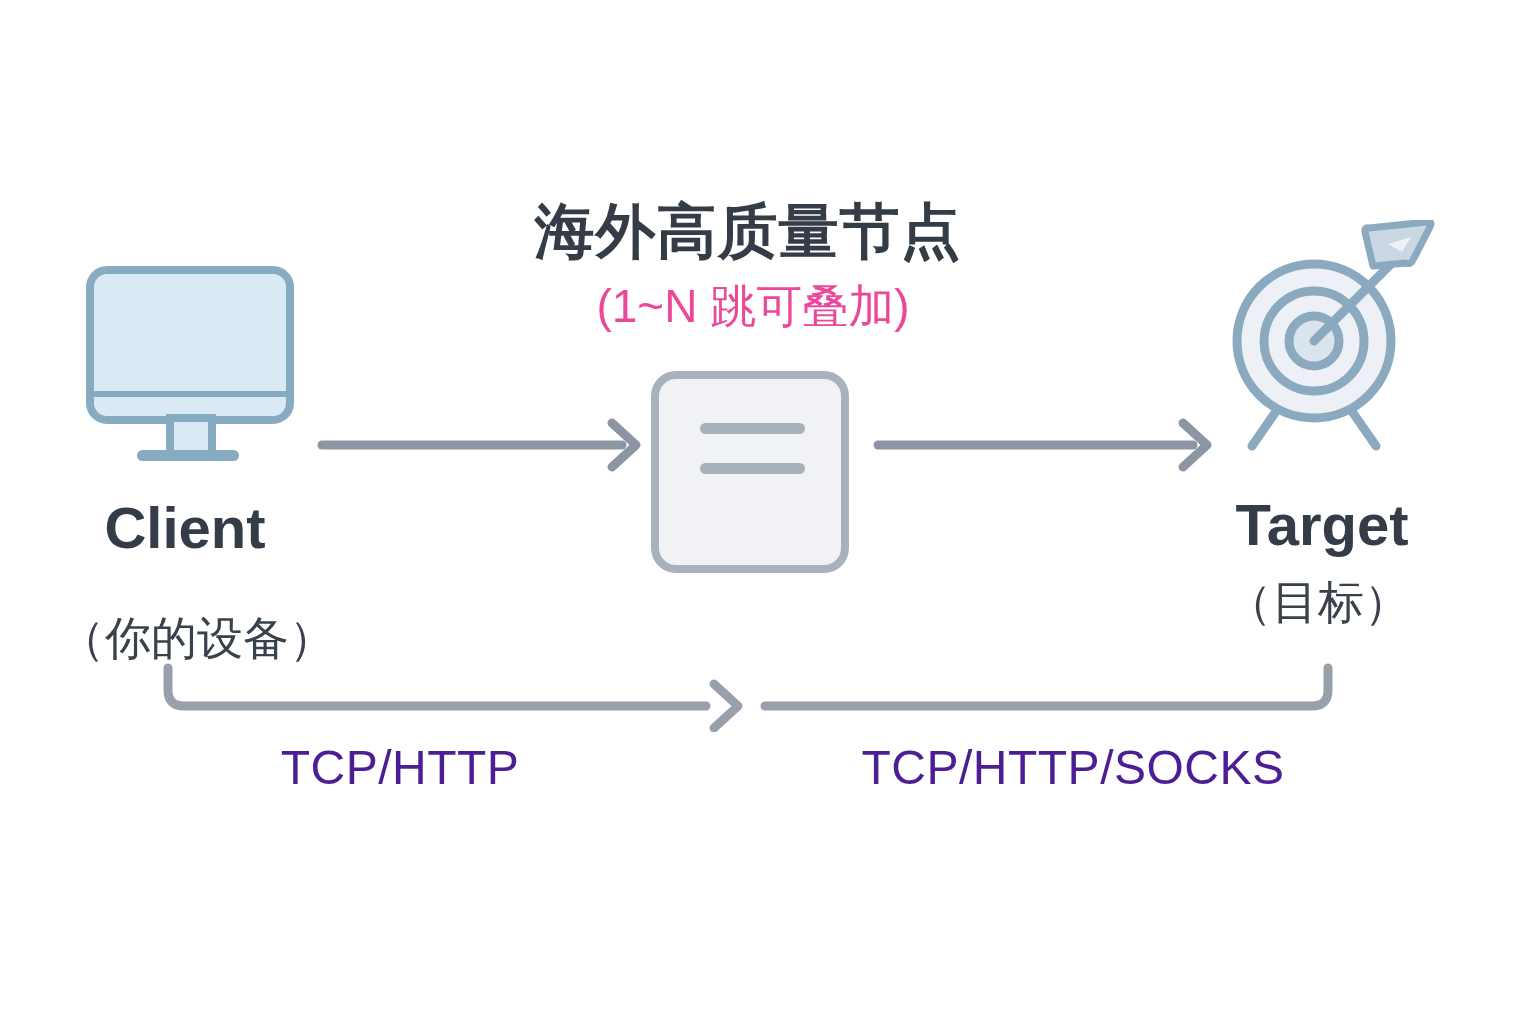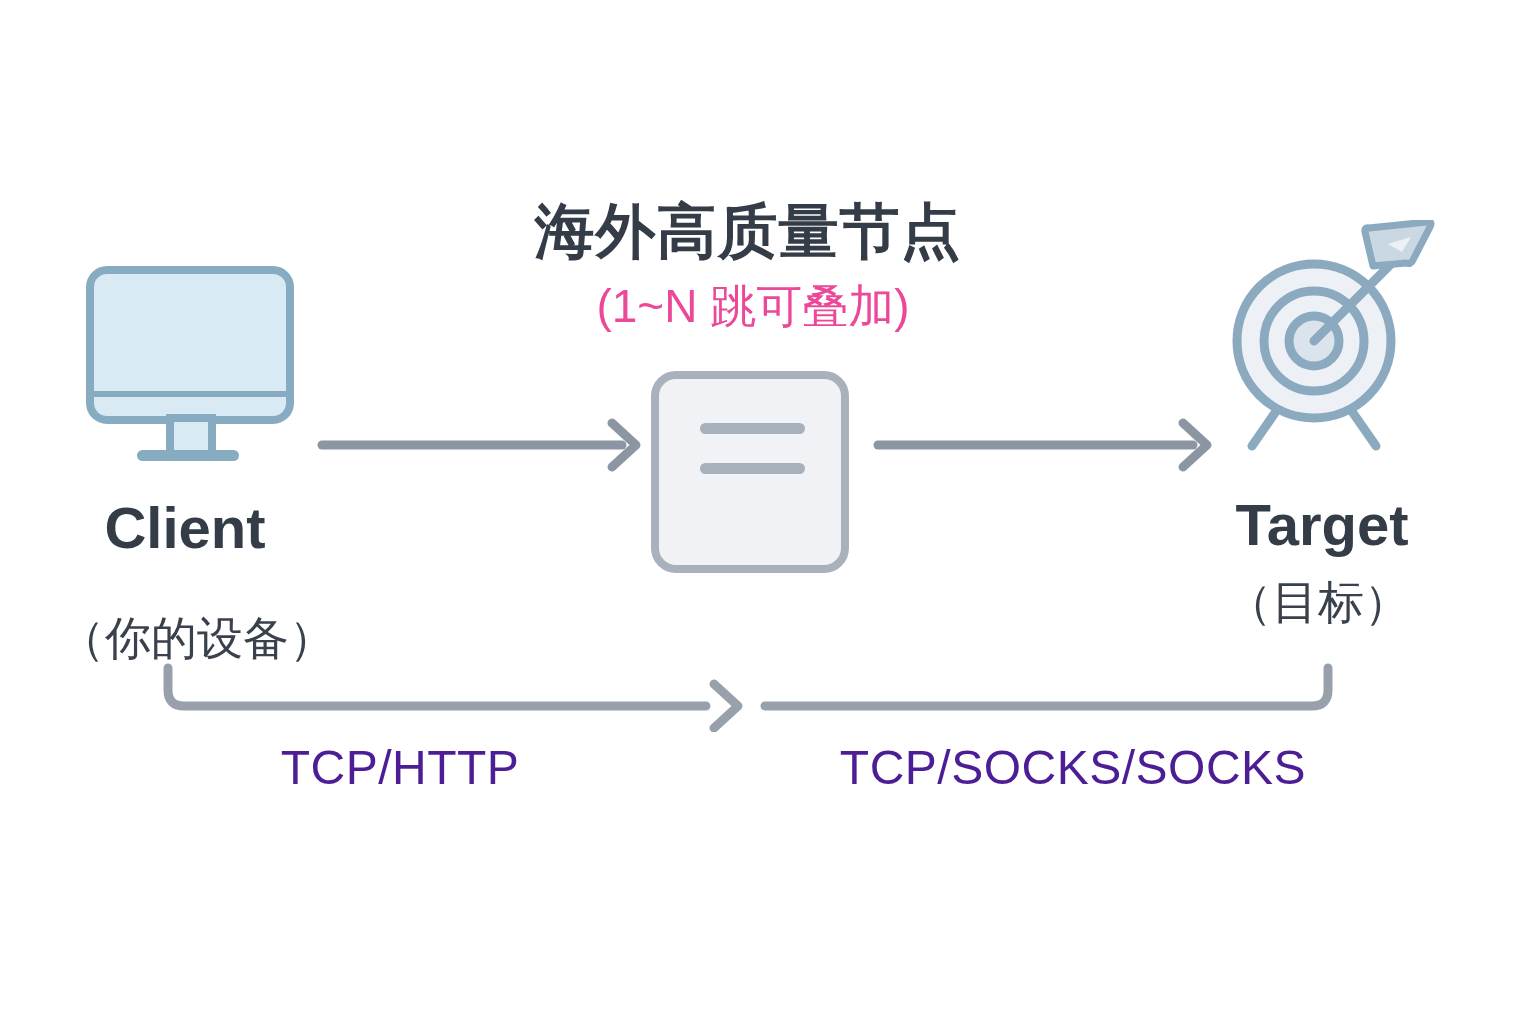--- a/index.html
+++ b/index.html
@@ -74,13 +74,13 @@
 <svg class="abs" style="left:150px;top:648px;" width="1200" height="84" viewBox="0 0 1200 84">
 
   <path d="M18 20 L18 42 Q18 58 34 58 L556 58" fill="none" stroke="#98A1AB" stroke-width="9" stroke-linecap="round"></path>
   <polyline points="564,36 588,58 564,80" fill="none" stroke="#98A1AB" stroke-width="9" stroke-linecap="round" stroke-linejoin="round"></polyline>
 
   <path d="M615 58 L1162 58 Q1178 58 1178 42 L1178 20" fill="none" stroke="#98A1AB" stroke-width="9" stroke-linecap="round"></path>
 </svg>
 
 <div class="abs ctr proto" style="left:364px;top:740px;">TCP/HTTP</div>
 
-<div class="abs ctr proto" style="left:1037px;top:740px;">TCP/SOCKS/SOCKS</div>
+<div class="abs ctr proto" style="left:1037px;top:740px;">TCP/HTTP/SOCKS</div>
 
 </body></html>

